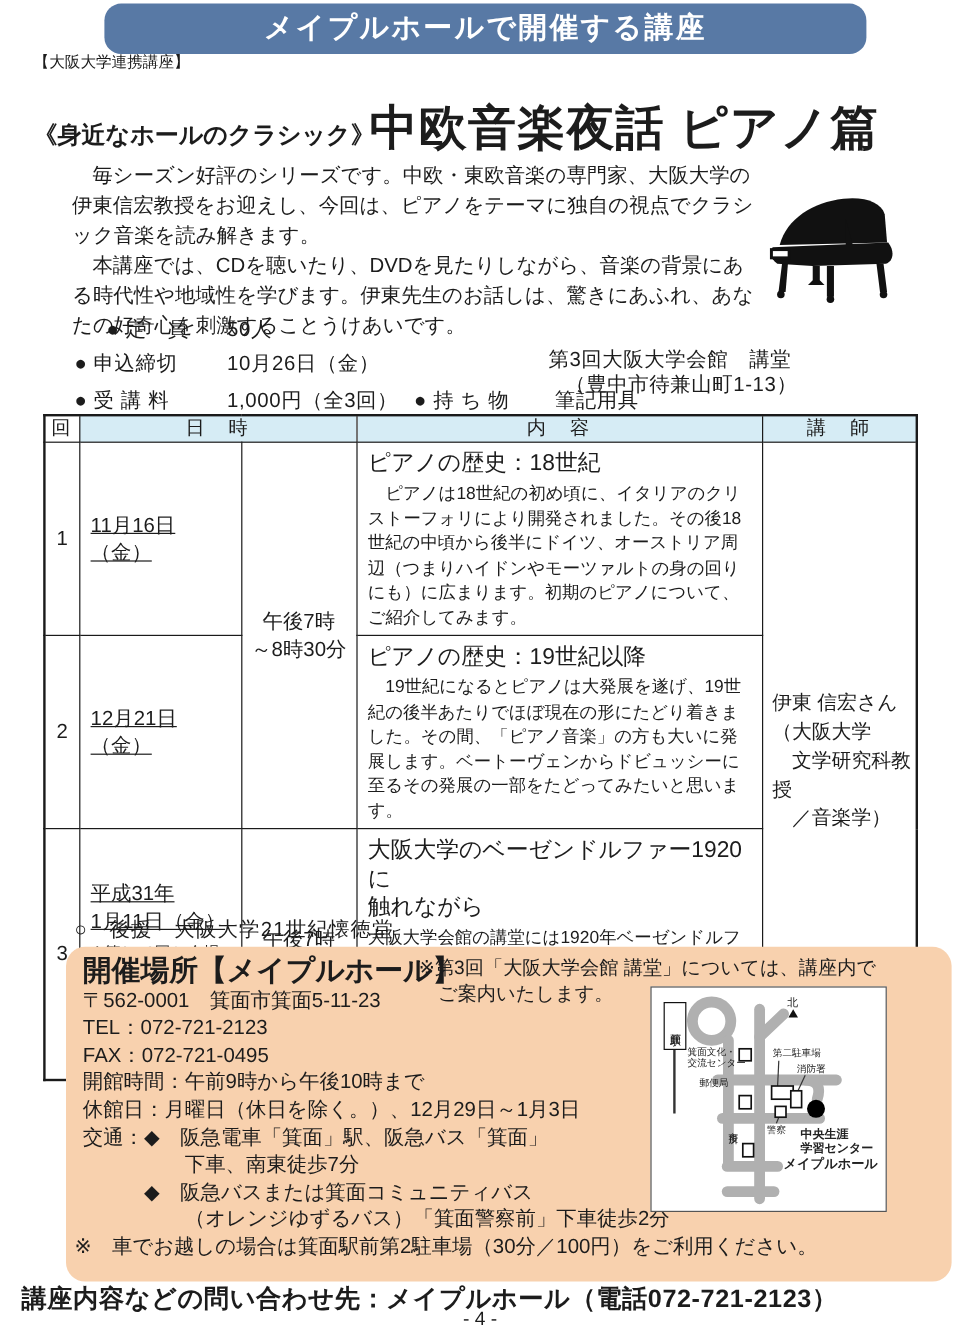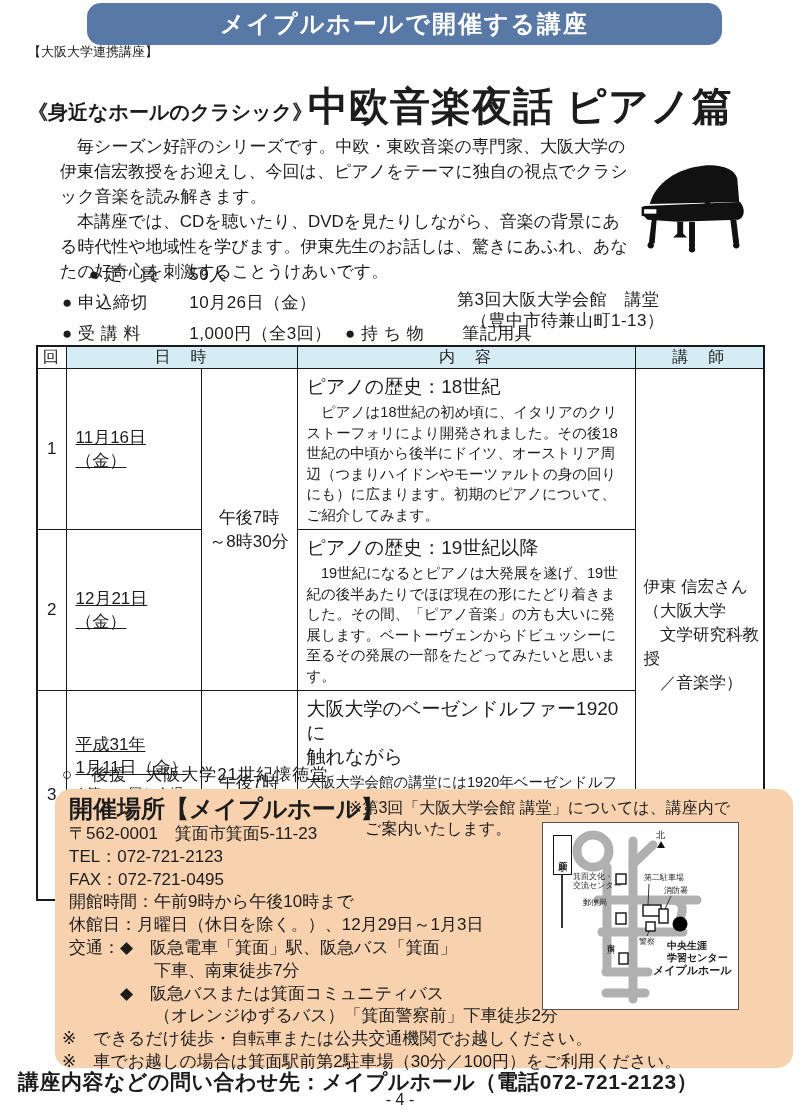--- a/index.html
+++ b/index.html
@@ -226,21 +226,20 @@
       <div class="v-line">TEL：072-721-2123</div>
       <div class="v-line">FAX：072-721-0495</div>
       <div class="v-line">開館時間：午前9時から午後10時まで</div>
       <div class="v-line">休館日：月曜日（休日を除く。）、12月29日～1月3日</div>
       <div class="v-line">交通：◆　阪急電車「箕面」駅、阪急バス「箕面」
 　　　　　下車、南東徒歩7分
 　　　◆　阪急バスまたは箕面コミュニティバス
 　　　　　（オレンジゆずるバス）「箕面警察前」下車徒歩2分</div>
     </div>
     <div class="v-notes">
-      <div>※　できるだけ徒歩・自転車または公共交通機関でお越しください。</div>
       <div>※　車でお越しの場合は箕面駅前第2駐車場（30分／100円）をご利用ください。</div>
     </div>
 
     <div class="map">
       <svg class="roads" viewBox="0 0 195 186">
         <g stroke="#b0b0b0" stroke-width="9" fill="none" stroke-linecap="round">
           <circle cx="50" cy="28" r="16"></circle>
           <path d="M64 44 V148"></path>
           <path d="M90 18 V176"></path>
           <path d="M90 41 L110 22"></path>

